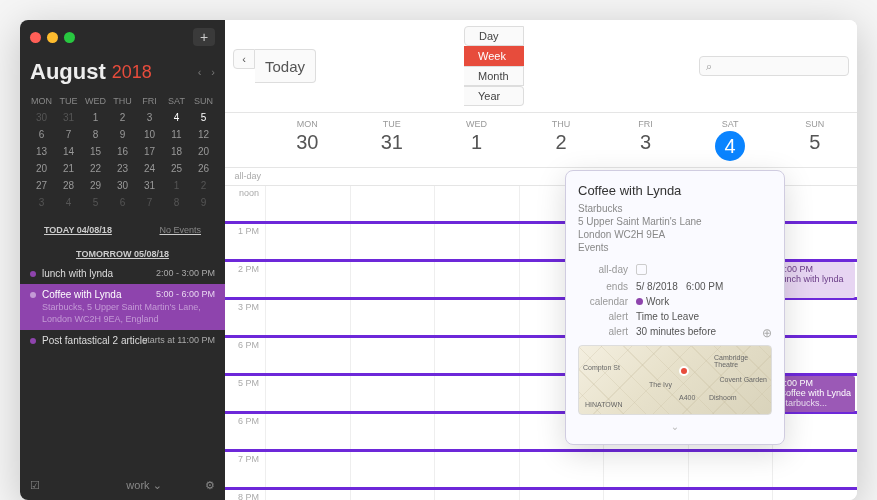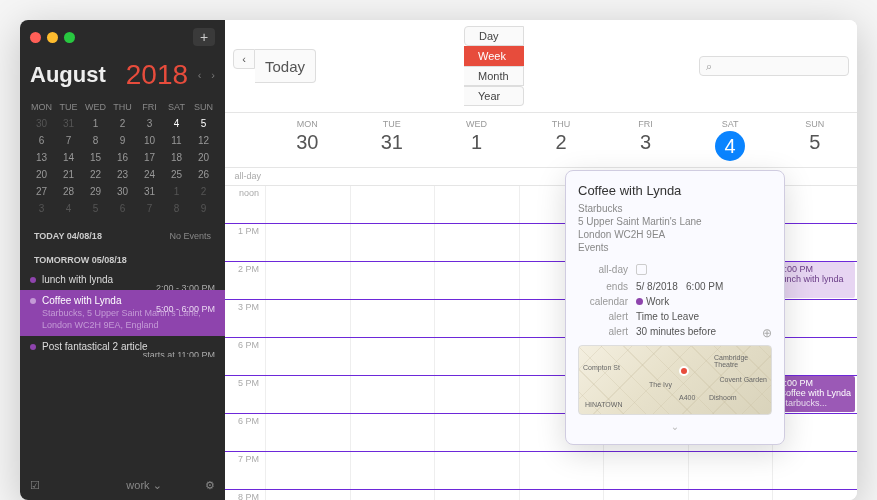--- a/index.html
+++ b/index.html
@@ -5,36 +5,36 @@
 *{margin:0;padding:0;box-sizing:border-box;font-family:-apple-system,BlinkMacSystemFont,"Helvetica Neue",sans-serif;}
 body{background:#f5f5f5;display:flex;justify-content:center;align-items:flex-start;padding:20px;}
 .window{width:837px;height:480px;background:#fff;border-radius:8px;box-shadow:0 8px 40px rgba(0,0,0,.2);display:flex;overflow:hidden;position:relative;}
 .sidebar{width:205px;background:#2a2a2a;color:#bbb;display:flex;flex-direction:column;font-size:11px;}
 .titlebar{display:flex;align-items:center;padding:8px 10px;gap:6px;}
 .dot{width:11px;height:11px;border-radius:50%;}
 .dot.r{background:#ff5f57;}.dot.y{background:#febc2e;}.dot.g{background:#28c840;}
 .addbtn{margin-left:auto;width:22px;height:18px;border-radius:4px;background:#3a3a3a;display:flex;align-items:center;justify-content:center;color:#ccc;font-size:14px;}
 .month-header{display:flex;align-items:center;padding:5px 10px 8px;}
 .month-name{font-size:22px;font-weight:700;color:#eee;}
-.month-year{font-size:28px;font-weight:300;color:#e74c3c;margin-left:20px;}
+.month-year{font-size:18px;font-weight:300;color:#e74c3c;margin-left:6px;}
 .navarrows{margin-left:auto;display:flex;gap:10px;color:#777;font-size:11px;}
 .minical{padding:0 8px;}
 .minical-row{display:flex;}
 .minical-cell{flex:1;text-align:center;padding:3px 0;font-size:10px;color:#999;}
 .minical-head .minical-cell{color:#888;font-size:9px;}
 .minical-cell.other{color:#555;}
 .minical-cell.today{position:relative;}
 .minical-cell.today::before{content:'';position:absolute;left:50%;top:50%;transform:translate(-50%,-50%);width:18px;height:16px;background:#666;border-radius:8px;z-index:-1;}
 .minical-cell.sel{color:#fff;}
 .agenda{padding:10px 0 0;overflow:hidden;}
-.agenda-header{display:flex;justify-content:space-between;padding:4px 14px;font-size:9px;font-weight:600;color:#ccc;}
+.agenda-header{display:flex;justify-content:space-between;padding:4px 24px;font-size:9px;font-weight:600;color:#ccc;text-decoration:underline;}
 .agenda-header .noe{color:#888;font-weight:400;}
 .agenda-item{padding:5px 10px;font-size:10px;position:relative;}
 .agenda-item.sel{background:#8e44ad;}
-.agenda-item .time{position:absolute;right:10px;top:14px;color:#aaa;font-size:9px;}
+.agenda-item .time{position:absolute;right:10px;top:5px;color:#aaa;font-size:9px;}
 .agenda-item.sel .time{color:#e8d5f0;}
 .agenda-item .title{color:#ddd;padding-left:12px;}
 .agenda-item.sel .title{color:#fff;font-weight:500;}
 .agenda-item .loc{color:#c49ad6;font-size:9px;padding-left:12px;margin-top:2px;line-height:1.3;}
 .agenda-item::before{content:'';position:absolute;left:10px;top:8px;width:6px;height:6px;border-radius:50%;background:#8e44ad;}
 .agenda-item.sel::before{background:#c49ad6;}
 .sidebar-footer{margin-top:auto;display:flex;align-items:center;padding:8px 10px;color:#888;font-size:11px;}
 .sidebar-footer .check{margin-right:auto;}
 .sidebar-footer .cal-sel{margin:0 auto;}
 .main{flex:1;display:flex;flex-direction:column;background:#fff;}
@@ -51,21 +51,21 @@
 .search{margin-left:auto;width:150px;height:20px;background:#fafafa;border:1px solid #ddd;border-radius:4px;padding:0 6px;display:flex;align-items:center;font-size:11px;color:#999;}
 .week-header{display:flex;border-bottom:1px solid #e5e5e5;}
 .time-gutter{width:40px;}
 .day-col{flex:1;text-align:center;padding:6px 0;}
 .day-dow{font-size:9px;color:#999;}
 .day-num{font-size:20px;color:#555;margin-top:2px;}
 .day-col.today .day-num{display:inline-block;width:30px;height:30px;line-height:30px;background:#0a84ff;color:#fff;border-radius:50%;}
 .allday-row{display:flex;border-bottom:1px solid #e5e5e5;height:18px;font-size:9px;color:#aaa;}
 .allday-row .time-gutter{padding:3px 4px;text-align:right;}
 .week-body{flex:1;overflow:hidden;position:relative;}
-.hour-row{display:flex;height:38px;border-bottom:1px solid #6d28d9;}
+.hour-row{display:flex;height:38px;border-bottom:3px solid #6d28d9;}
 .hour-row .time-gutter{text-align:right;padding:2px 6px 0 0;font-size:9px;color:#aaa;}
 .hour-row .hcell{flex:1;border-left:1px solid #eee;}
 .event{position:absolute;background:#e7d5f2;border-left:3px solid #8e44ad;padding:2px 4px;font-size:9px;color:#6b3d87;border-radius:2px;overflow:hidden;}
 .event .etime{font-weight:500;}
 .event.dark{background:#9b59b6;color:#fff;border-left-color:#7d3c98;}
 .popover{position:absolute;left:545px;top:150px;width:220px;background:#fafaff;border:1px solid #d0cce0;border-radius:8px;box-shadow:0 8px 30px rgba(0,0,0,.15);padding:12px;font-size:11px;color:#555;}
 .popover h3{font-size:13px;font-weight:500;color:#333;margin-bottom:4px;}
 .popover .addr{color:#888;font-size:10px;line-height:1.3;margin-bottom:8px;}
 .popover .row{display:flex;padding:2px 0;}
 .popover .row .lbl{width:50px;text-align:right;color:#999;margin-right:8px;font-size:10px;}
@@ -161,21 +161,21 @@
           <div class="minical-cell other">7</div>
           <div class="minical-cell other">8</div>
           <div class="minical-cell other">9</div>
         </div>
       </div>
     <div class="agenda">
       <div class="agenda-header">
         <span>TODAY 04/08/18</span>
         <span class="noe">No Events</span>
       </div>
-      <div class="agenda-header" style="margin-top:6px;">
+      <div class="agenda-header" style="margin-top:6px;justify-content:center;">
         <span>TOMORROW 05/08/18</span>
       </div>
       <div id="agenda-items">
           <div class="agenda-item">
             <div class="title">lunch with lynda</div>
             <div class="time">2:00 - 3:00 PM</div>
           </div>
           <div class="agenda-item sel">
             <div class="title">Coffee with Lynda</div>
             <div class="time">5:00 - 6:00 PM</div>

